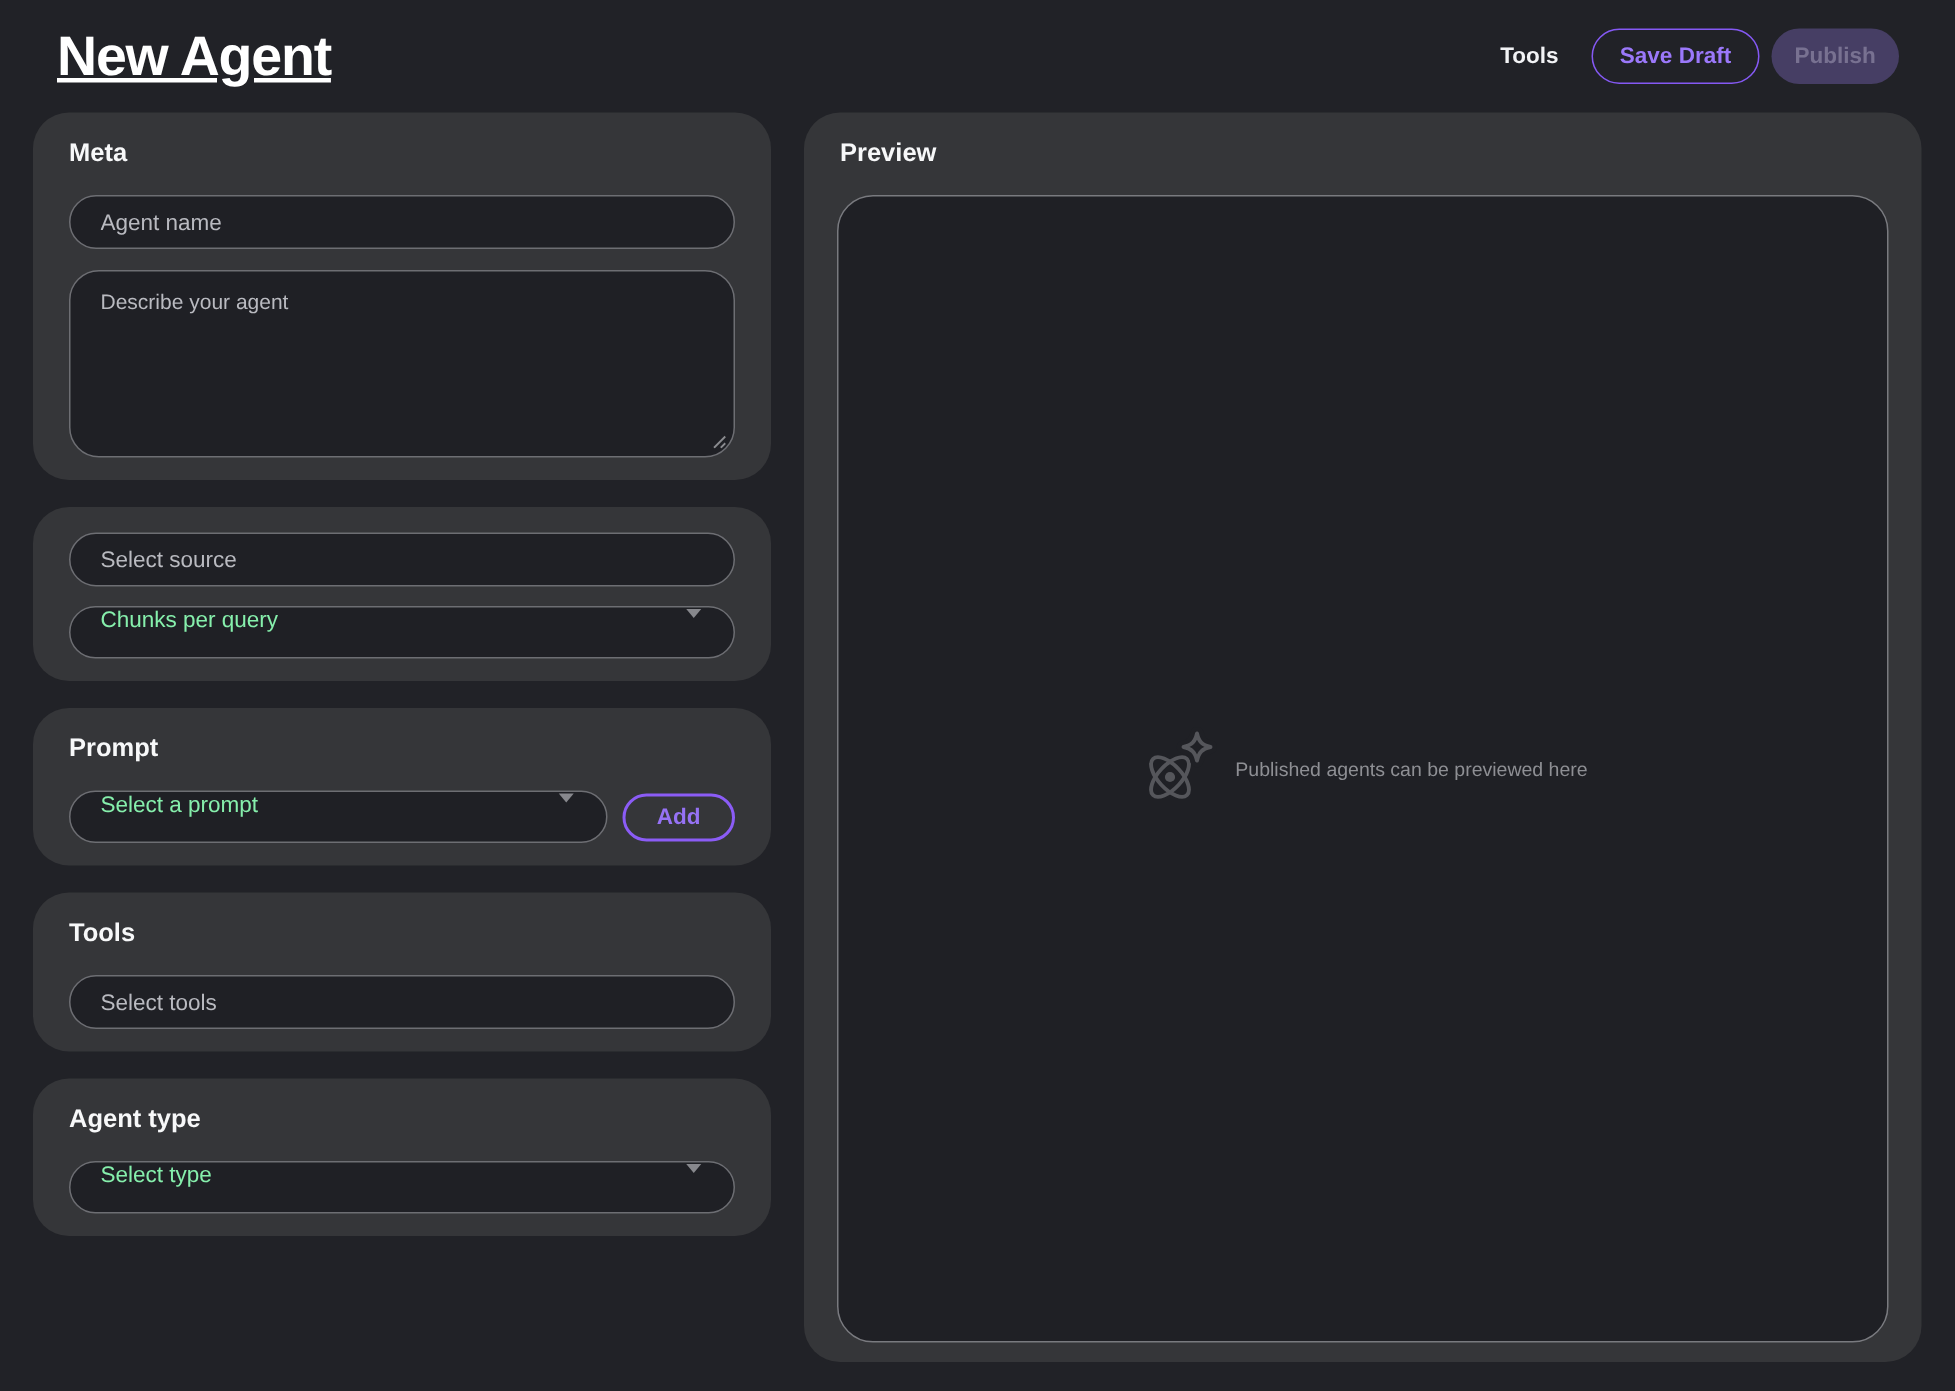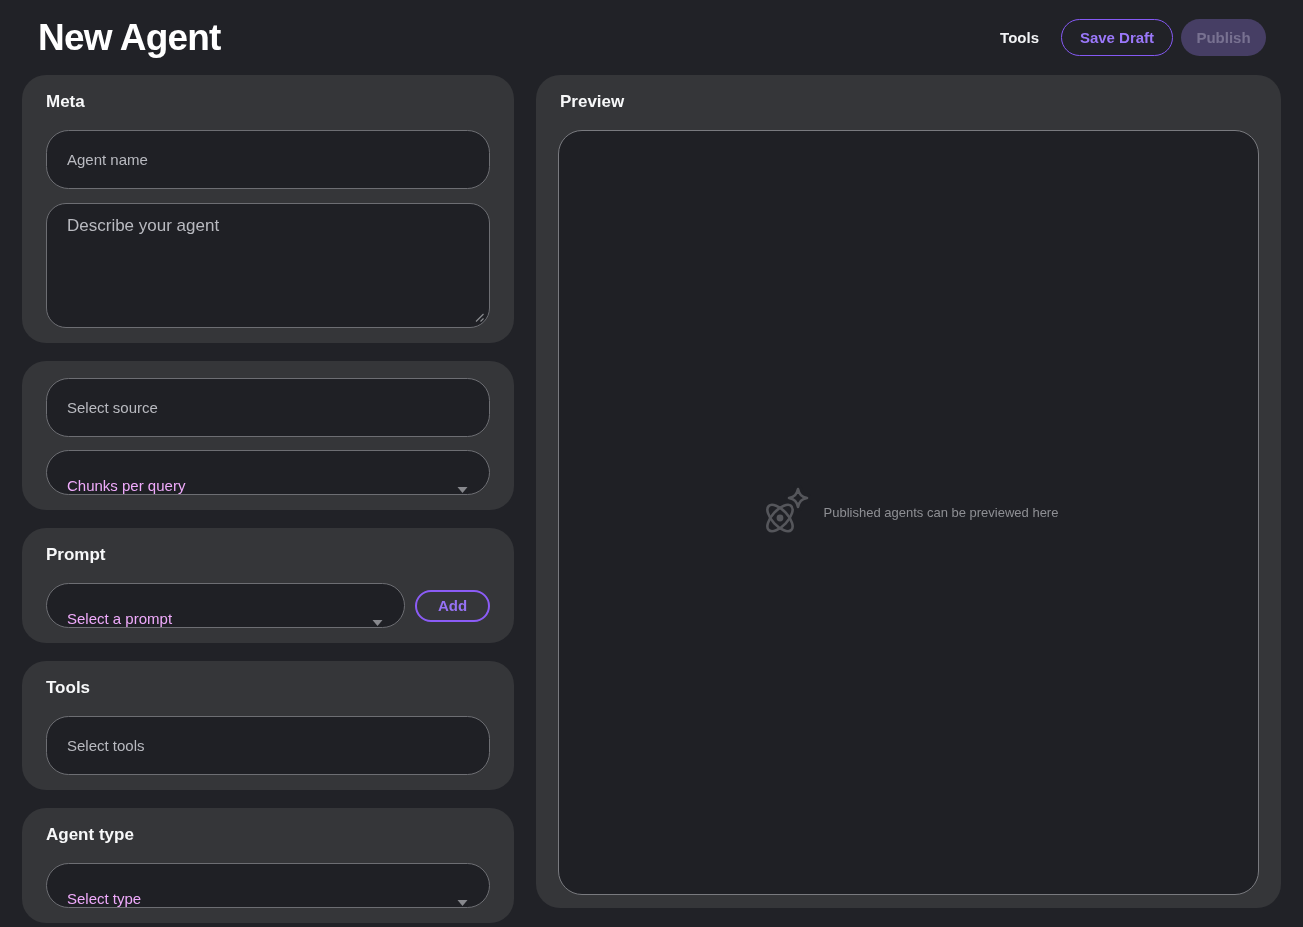--- a/index.html
+++ b/index.html
@@ -6,61 +6,61 @@
   html,body { width:1303px; height:927px; }
   body {
     background:#212227;
     font-family:"Liberation Sans", sans-serif;
     color:#f5f6f8;
     overflow:hidden;
   }
 
   
   .header { height:75px; display:flex; align-items:center; padding:0 37px 0 38px; }
-  .page-title { font-size:37px; font-weight:800; letter-spacing:-0.8px; color:#ffffff; }
+  .page-title { font-size:37px; font-weight:800; letter-spacing:-0.8px; color:#ffffff;text-decoration:underline; }
   .header-actions { margin-left:auto; display:flex; align-items:center; gap:20px; }
   .btn { font-family:inherit; font-size:15px; font-weight:600; cursor:pointer; border:none; background:none; }
   .btn-cancel { color:#f2f3f5; padding:4px 2px; }
   .btn-save {
     width:112px; height:37px; border-radius:19px;
     border:1.5px solid #8559f4; color:#9b78fa; background:transparent;
   }
   .btn-publish {
     width:85px; height:37px; border-radius:19px; margin-left:-12px;
     background:#463e64; color:rgba(222,220,237,0.33);
   }
 
   
   .main { display:flex; gap:22px; padding:0 22px; align-items:flex-start; }
   .left-col { width:492px; flex:0 0 492px; display:flex; flex-direction:column; gap:18px; }
 
   .card { background:#353639; border-radius:24px; padding:17px 24px 15px; }
   .card-title { font-size:17px; font-weight:700; color:#f7f8f9; line-height:20px; margin-bottom:18px; }
 
   .text-input {
-    display:block; width:100%; height:59px; border-radius:22.5px;
+    display:block; width:100%; height:36px; border-radius:22.5px;
     background:#1f2025; border:1px solid #6d6e73;
     color:#e8e9ec; font-size:15px; font-family:inherit; padding:0 20px; outline:none;
   }
   .text-input::placeholder { color:#b9bac0; opacity:1; }
 
   .textarea-wrap { position:relative; margin-top:14px; }
   .textarea {
     display:block; width:100%; height:125px; border-radius:20px;
     background:#1f2025; border:1px solid #6d6e73;
-    color:#0ea5e9; font-size:17px; font-family:inherit;
+    color:#0ea5e9; font-size:14px; font-family:inherit;
     padding:12px 20px; outline:none; resize:none;
   }
   .textarea::placeholder { color:#b9bac0; opacity:1; }
   .resize-grip { position:absolute; right:6px; bottom:6px; pointer-events:none; }
 
   .select {
-    height:45px; border-radius:22.5px; background:#1f2025; border:1px solid #6d6e73;
-    display:flex; align-items:flex-end; justify-content:space-between;
-    padding:0 20px; color:#f0abfc; font-size:15px; cursor:pointer;
+    height:35px; border-radius:22.5px; background:#1f2025; border:1px solid #6d6e73;
+    display:flex; align-items:flex-start; justify-content:space-between;
+    padding:0 20px; color:#86efac; font-size:15px; cursor:pointer;
   }
   .select .chev { display:flex; align-items:center; }
   .mt13 { margin-top:13px; }
 
   .prompt-row { display:flex; gap:10px; align-items:center;margin-top:16px; }
   .prompt-row .select { flex:1 1 auto; }
   .btn-add {
     flex:0 0 75px; width:75px; height:32px; border-radius:22.5px;
     border:2px solid #8b5cf6; color:#9672f5; background:transparent;
   }

